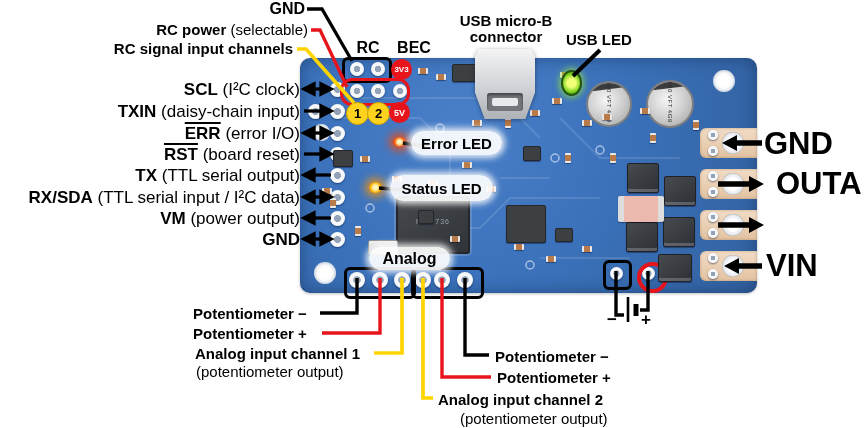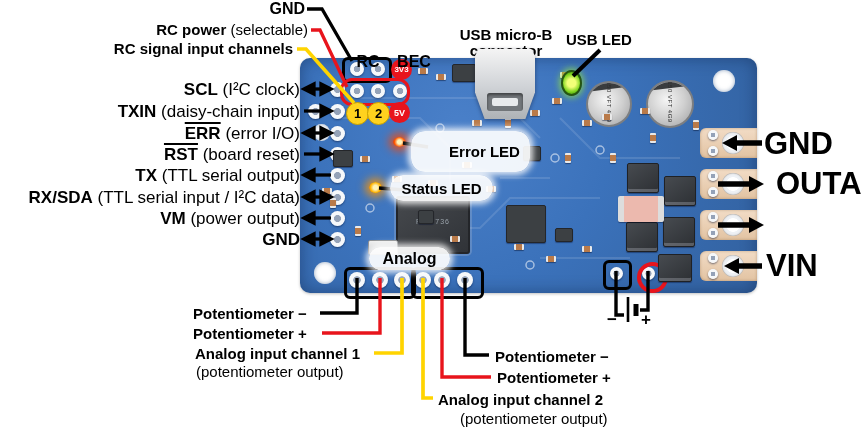--- a/index.html
+++ b/index.html
@@ -7,21 +7,21 @@
          font-family:"Liberation Sans",sans-serif;color:#000;}
   
   .lbl{position:absolute;font-weight:bold;white-space:nowrap;font-size:15px;line-height:17px;}
   .lbl .n{font-weight:normal;}
   .row{position:absolute;left:0;width:300px;text-align:right;font-size:17px;line-height:19px;white-space:nowrap;}
   .row .nm{font-weight:bold;}
   .row .ol{text-decoration:overline;text-decoration-thickness:2px;}
   .big{position:absolute;font-size:31px;line-height:31px;font-weight:bold;letter-spacing:0px;white-space:nowrap;}
   .pill{position:absolute;background:rgba(255,255,255,.92);border-radius:14px;display:flex;align-items:center;
         justify-content:center;font-weight:bold;font-size:15px;box-shadow:0 0 6px 3px rgba(255,255,255,.85);z-index:6;white-space:nowrap;}
-  .ctr{text-align:center;margin-top:14px;}
+  .ctr{text-align:center;}
   
   #board{position:absolute;left:300px;top:58px;width:457px;height:235px;border-radius:10px;z-index:1;
          background:radial-gradient(circle at 35% 30%, #4a80c9 0%, #3b72bb 45%, #32619f 100%);
          box-shadow:inset 0 0 16px rgba(8,25,60,.4), 0 1px 3px rgba(0,0,0,.25);}
   .mount{position:absolute;border-radius:50%;background:#fff;box-shadow:inset 0 0 4px rgba(110,135,170,.7);}
   .pad{position:absolute;border-radius:50%;background:radial-gradient(circle,#94a2b8 0 30%,#f6f8fa 36% 100%);
        box-shadow:0 1px 2px rgba(8,20,55,.55);}
   .bighole{position:absolute;border-radius:50%;
        background:radial-gradient(circle,#fff 0 42%,#eef1f5 46% 66%,#cdd6e0 70% 100%);
        box-shadow:inset 0 0 2px rgba(90,70,50,.5);}
@@ -293,21 +293,21 @@
   <div class="row" style="top:124px;"><span class="nm ol">ERR</span><span> (error I/O)</span></div>
   <div class="row" style="top:145px;"><span class="nm ol">RST</span><span> (board reset)</span></div>
   <div class="row" style="top:166px;"><span class="nm">TX</span><span> (TTL serial output)</span></div>
   <div class="row" style="top:188px;"><span class="nm">RX/SDA</span><span> (TTL serial input / I²C data)</span></div>
   <div class="row" style="top:209px;"><span class="nm">VM</span><span> (power output)</span></div>
   <div class="row" style="top:230px;"><span class="nm">GND</span><span></span></div>
 
   <div class="lbl ctr" style="left:352px;top:39px;width:32px;font-size:16px;z-index:6;">RC</div>
   <div class="lbl ctr" style="left:392px;top:39px;width:44px;font-size:16px;z-index:6;">BEC</div>
 
-  <div class="pill" style="left:411px;top:131px;width:91px;height:41px;padding-left:28px;">Error LED</div>
+  <div class="pill" style="left:411px;top:131px;width:91px;height:24px;">Error LED</div>
   <div class="pill" style="left:390px;top:175px;width:103px;height:26px;">Status LED</div>
   <div class="pill" style="left:369px;top:247px;width:81px;height:23px;font-size:16px;">Analog</div>
 
   <div class="big" style="left:764px;top:128px;">GND</div>
   <div class="big" style="left:764px;top:168px;margin-left:12px;">OUTA</div>
   <div class="big" style="left:766px;top:250px;">VIN</div>
 
   <div class="lbl" style="left:193px;top:305px;">Potentiometer −</div>
   <div class="lbl" style="left:193px;top:325px;">Potentiometer +</div>
   <div class="lbl" style="left:195px;top:345px;">Analog input channel 1</div>

